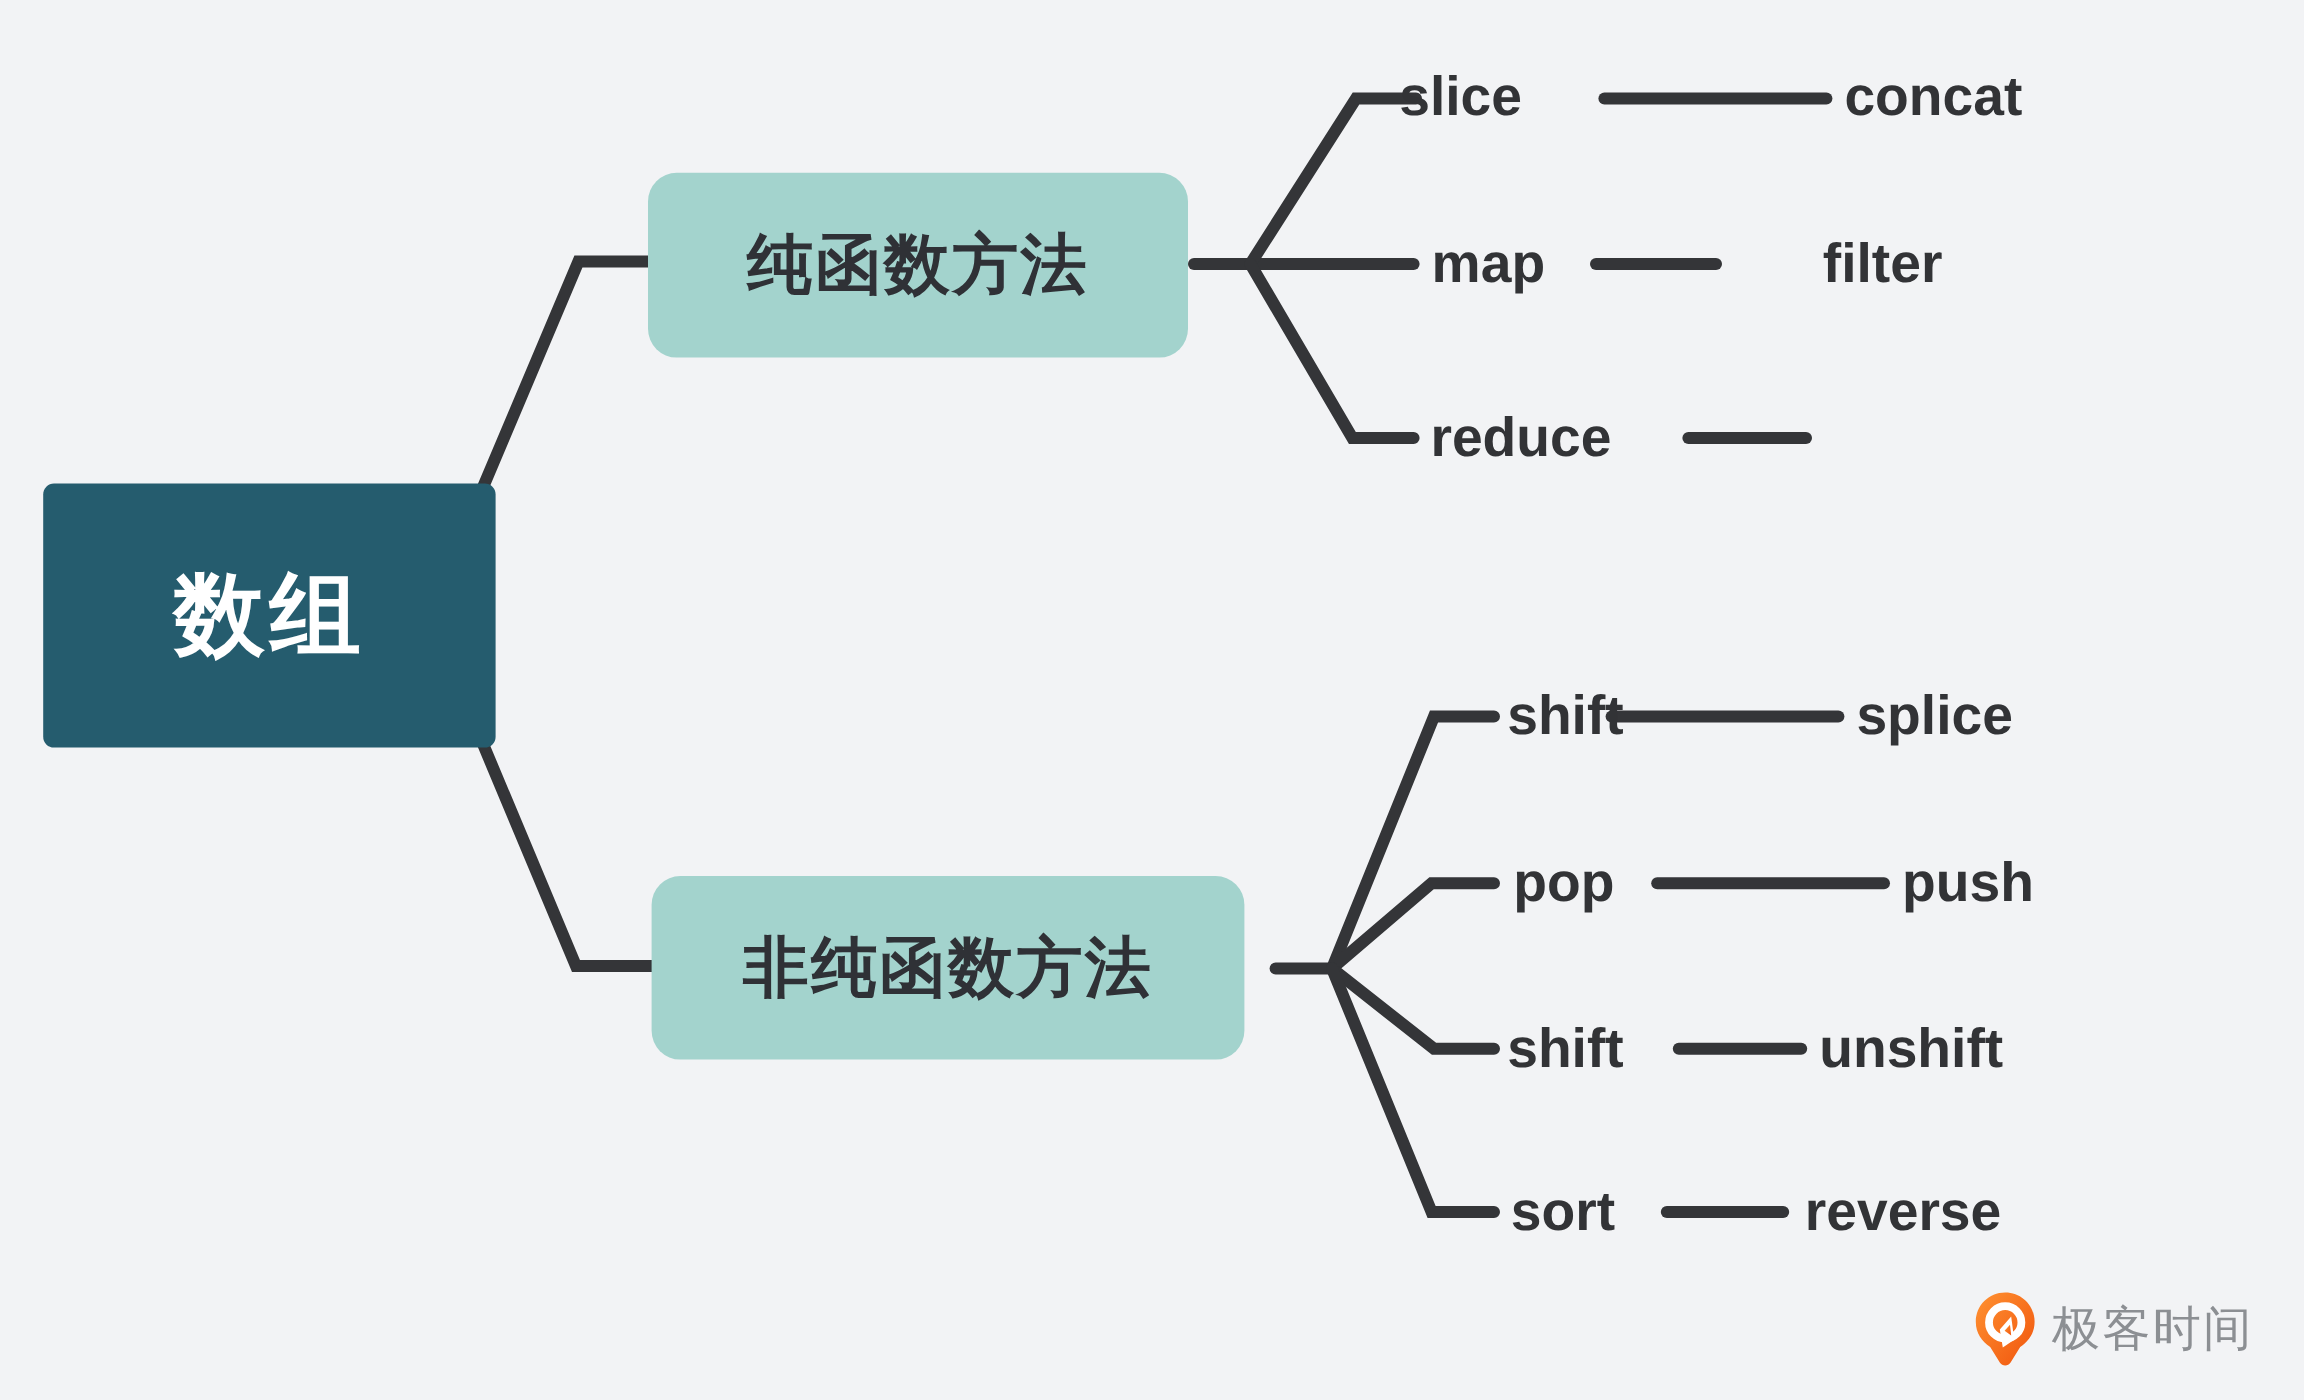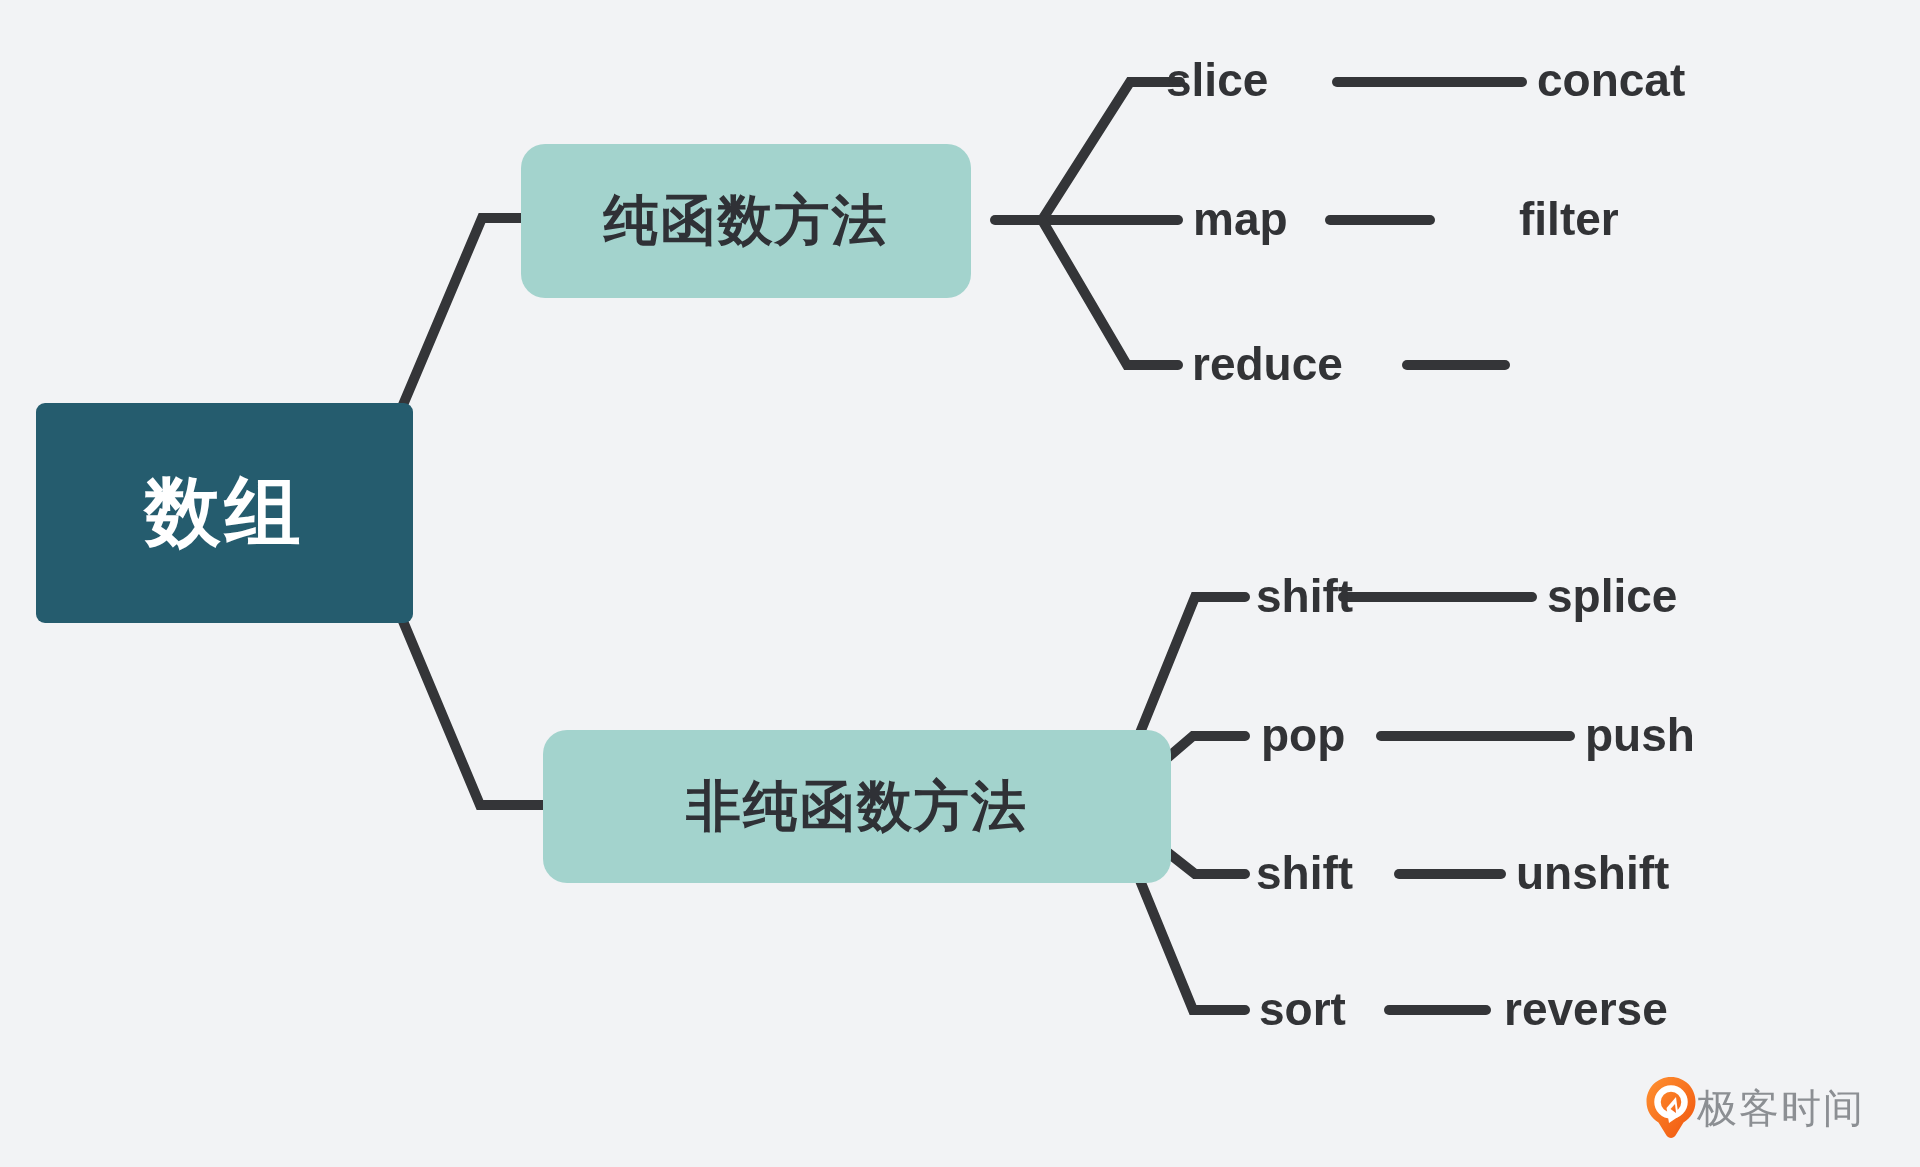--- a/index.html
+++ b/index.html
@@ -31,30 +31,30 @@
   }
   .node.root{
     left:36px;top:403px;width:377px;height:220px;
     background:var(--root-bg);border-radius:9px;
     color:var(--root-text);font-size:76px;font-weight:700;letter-spacing:4px;
   }
   .node.branch{
     background:var(--branch-bg);border-radius:24px;
     color:var(--branch-text);font-size:55px;font-weight:600;letter-spacing:2px;
   }
-  .node.branch.pure{left:521px;top:144px;width:450px;height:154px;}
-  .node.branch.impure{left:543px;top:730px;width:628px;height:153px;}
+  .node.branch.pure{left:540px;top:144px;width:450px;height:154px;}
+  .node.branch.impure{left:543px;top:730px;width:494px;height:153px;}
   .leaf{
     position:absolute;transform:translateY(-50%);
     color:var(--leaf-text);font-size:46px;font-weight:600;
     white-space:nowrap;line-height:1;
   }
   .logo{
     position:absolute;left:1645px;top:1076px;
-    display:flex;align-items:center;
+    display:flex;align-items:center;gap:13px;
   }
   .logo .mark{width:52px;height:64px;flex:0 0 auto;}
   .logo .word{
     color:var(--logo-text);font-size:40px;font-weight:500;
     letter-spacing:2px;white-space:nowrap;line-height:1;
   }
 </style>
 </head>
 <body>
 

